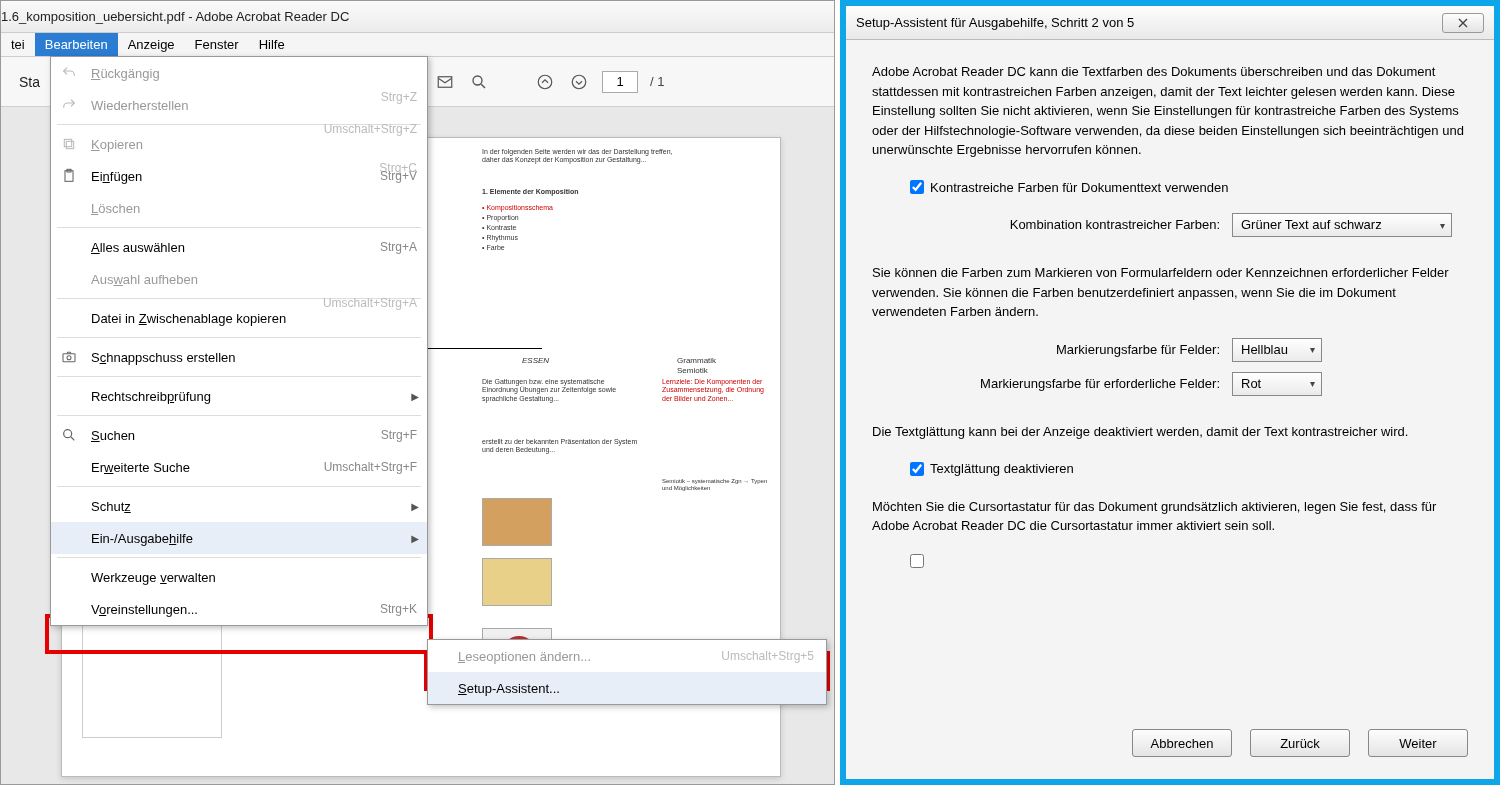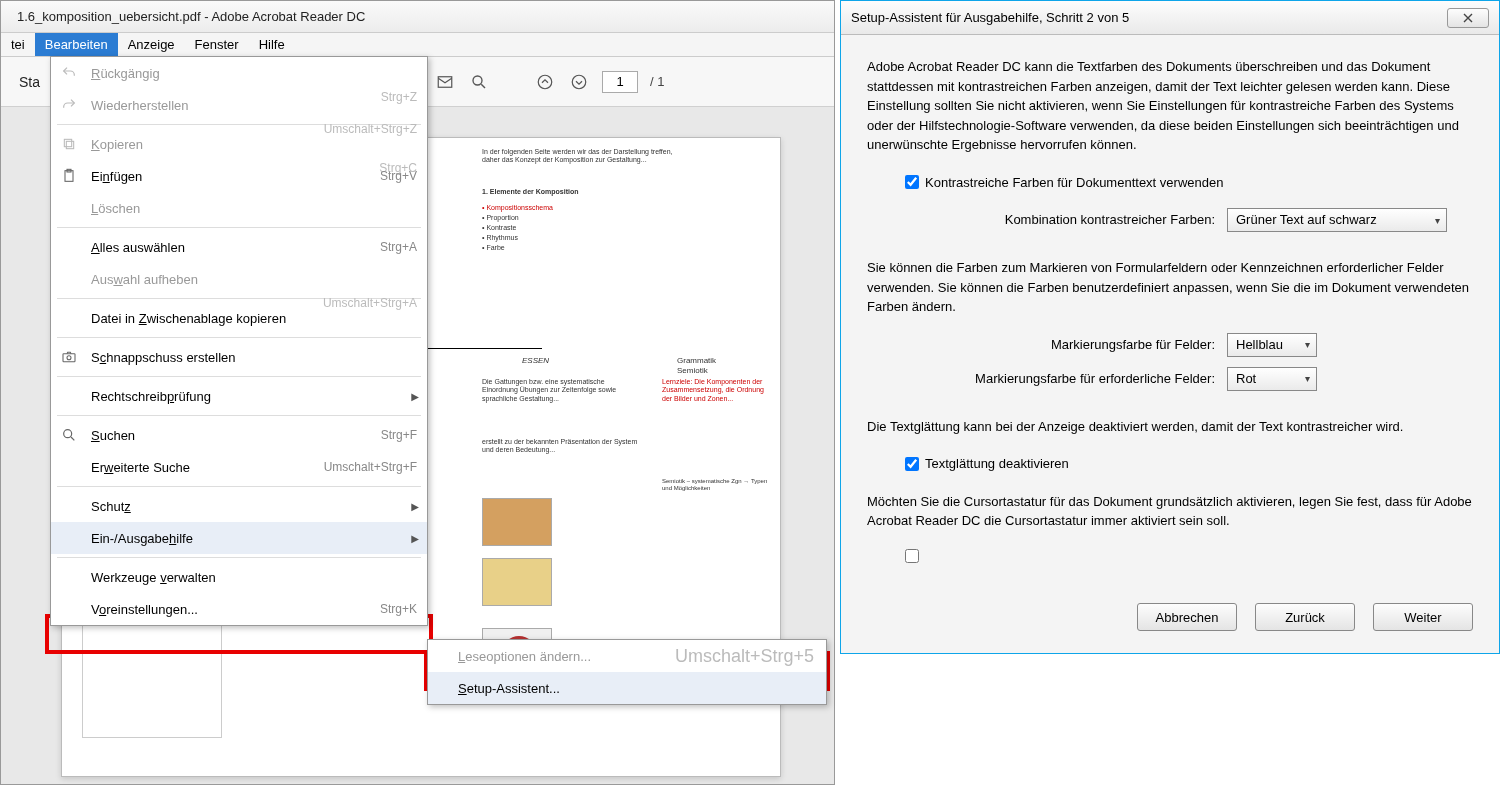--- a/index.html
+++ b/index.html
@@ -1,20 +1,20 @@
 <!DOCTYPE html>
 <html><head>
 <meta charset="utf-8">
 <style>
   * { box-sizing: border-box; margin: 0; padding: 0; font-family: "Segoe UI", Tahoma, sans-serif; }
   body { width: 1500px; height: 785px; background: #fff; position: relative; font-size: 13px; color: #000; overflow: hidden; }
 
   
   .left-window { position: absolute; left: 0; top: 0; width: 835px; height: 785px; background: #fff; border: 1px solid #999; }
-  .titlebar { height: 32px; background: linear-gradient(#fafafa,#ececec); display: flex; align-items: center; padding: 0 16px; border-bottom: 1px solid #ccc; }
+  .titlebar { height: 32px; background: linear-gradient(#fafafa,#ececec); display: flex; align-items: center; padding: 0 0; border-bottom: 1px solid #ccc; }
   .titlebar-text { font-size: 13px; color: #222; }
 
   .menubar { height: 24px; background: #f5f5f5; display: flex; align-items: stretch; border-bottom: 1px solid #ccc; }
   .menubar-item { padding: 3px 10px; font-size: 13px; display: flex; align-items: center; cursor: default; }
   .menubar-item.active { background: #2b7cd3; color: #fff; }
 
   .toolbar { height: 50px; background: #f7f7f7; border-bottom: 1px solid #d0d0d0; display: flex; align-items: center; padding: 0 8px; gap: 12px; }
   .tool-icon { width: 22px; height: 22px; display: inline-flex; align-items: center; justify-content: center; color: #555; }
   .page-input { width: 36px; height: 22px; border: 1px solid #aaa; text-align: center; font-size: 13px; }
   .page-count { font-size: 13px; color: #444; }
@@ -36,25 +36,25 @@
   .dd-item.disabled .shortcut { color: #bbb; margin-top: 48px; }
   .dd-sep { height: 1px; background: #ddd; margin: 3px 6px; }
   .dd-item .chevron { position: absolute; right: 8px; color: #555; font-size: 10px; }
   .dd-item.hl { background: #e8eef7; }
   .red-frame { position: absolute; border: 4px solid #e80000; pointer-events: none; }
 
   
   .submenu { position: absolute; left: 427px; top: 639px; width: 400px; background: #fff; border: 1px solid #999; box-shadow: 2px 2px 6px rgba(0,0,0,0.25); z-index: 20; }
   .sub-item { display: flex; align-items: center; height: 32px; padding: 0 12px 0 30px; font-size: 13px; }
   .sub-item.disabled { color: #999; }
-  .sub-item .shortcut { margin-left: auto; color: #bbb; font-size: 18px; }
+  .sub-item .shortcut { margin-left: auto; color: #bbb; font-size: 12px; }
   .sub-item.hl { background: #e8eef7; }
 
   
-  .right-dialog { position: absolute; left: 840px; top: 0; width: 660px; height: 654px; background: #f4f4f4; border: 1px solid #0ea5e9; }
+  .right-dialog { position: absolute; left: 840px; top: 0; width: 660px; height: 785px; background: #f4f4f4; border: 6px solid #0ea5e9; }
   .dlg-title { height: 34px; background: linear-gradient(#fdfdfd,#e9e9e9); border-bottom: 1px solid #bbb; display: flex; align-items: center; padding: 0 10px; }
   .dlg-title-text { font-size: 13px; }
   .dlg-close { margin-left: auto; width: 42px; height: 20px; border: 1px solid #999; background: linear-gradient(#fdfdfd,#e4e4e4); border-radius: 3px; display:flex; align-items:center; justify-content:center; font-size: 12px; }
 
   .dlg-body { padding: 22px 26px 0 26px; font-size: 13px; line-height: 1.5; color: #000; }
   .para { margin-bottom: 16px; }
   .check-row { display: flex; align-items: center; gap: 6px; padding: 2px 0; }
   .check-row input[type=checkbox] { width: 14px; height: 14px; }
   .indent { margin-left: 38px; margin-bottom: 14px; }
   .field-row { display: flex; align-items: center; margin: 10px 0; }

